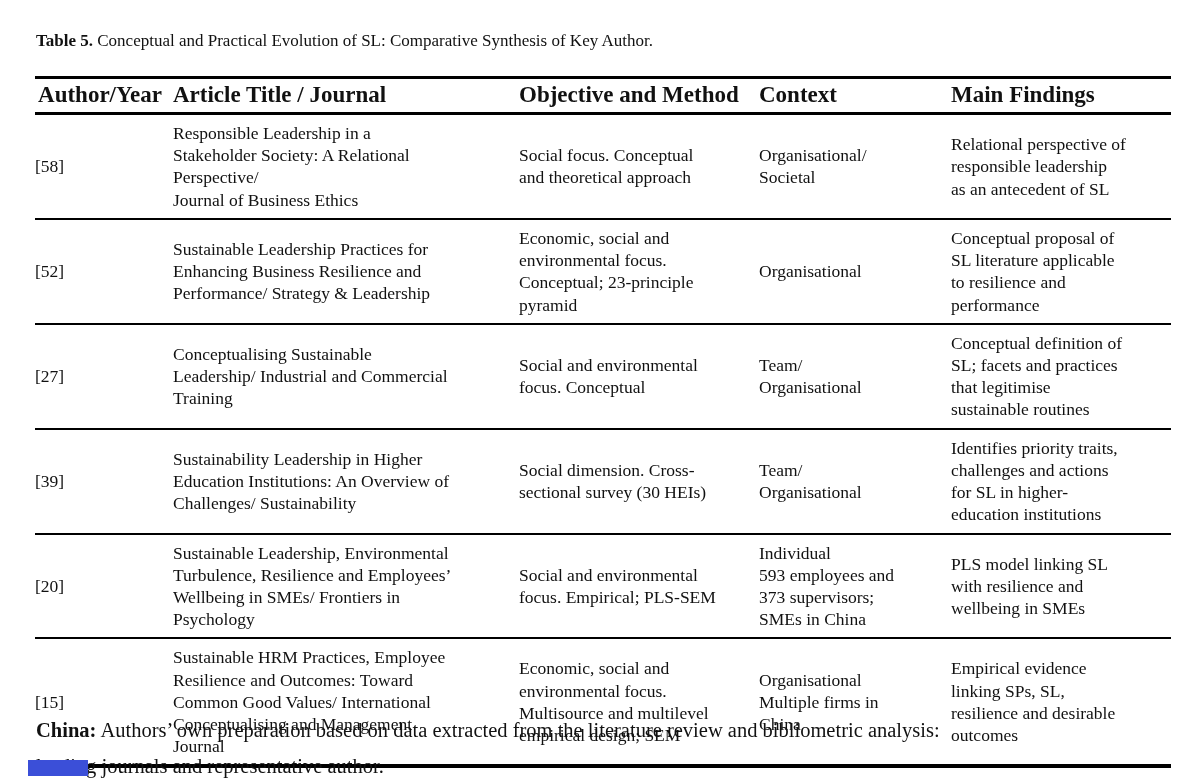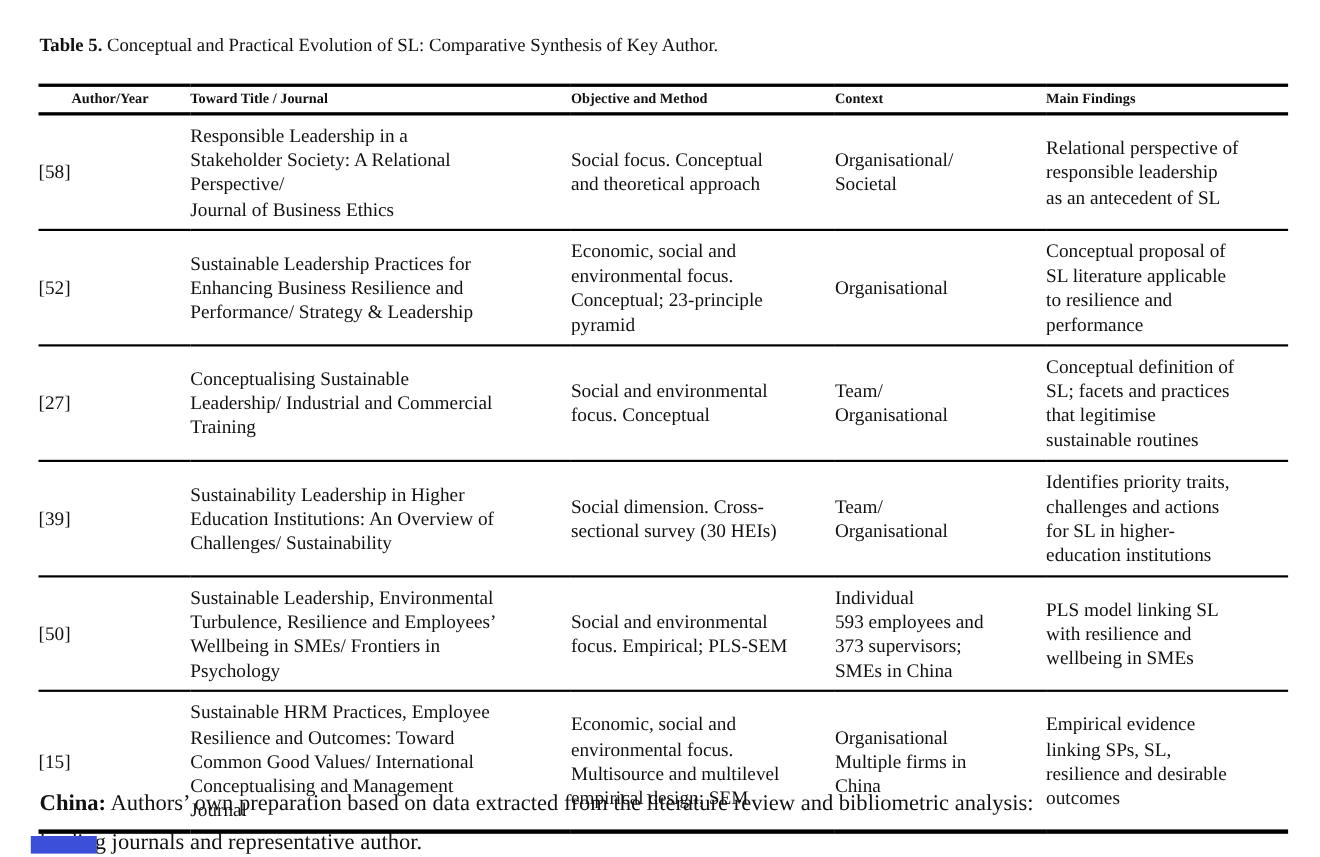--- a/index.html
+++ b/index.html
@@ -31,21 +31,21 @@
     position: absolute;
     left: 35px;
     top: 76px;
     width: 1136px;
     border-collapse: collapse;
     border-top: 3px solid #000000;
     border-bottom: 4px solid #000000;
     table-layout: fixed;
   }
   table.comparative thead th {
-    font-size: 13px;
+    font-size: 23px;
     font-weight: bold;
     text-align: left;
     padding: 3px 8px 4px 0;
     border-bottom: 3px solid #000000;
     white-space: nowrap;
   }
   table.comparative thead th.col-author { text-align: center; padding-left: 0; }
   table.comparative tbody td {
     font-size: 17.5px;
     line-height: 1.27;
@@ -88,21 +88,21 @@
     <colgroup>
         <col style="width: 138px;">
         <col style="width: 346px;">
         <col style="width: 240px;">
         <col style="width: 192px;">
         <col style="width: 220px;">
       </colgroup>
     <thead>
       <tr>
           <th class="col-author">Author/Year</th>
-          <th class="col-article">Toward Title / Journal</th>
+          <th class="col-article">Article Title / Journal</th>
           <th class="col-objective">Objective and Method</th>
           <th class="col-context">Context</th>
           <th class="col-findings">Main Findings</th>
         </tr>
     </thead>
     <tbody>
         <tr>
           <td class="col-author">[58]</td>
           <td class="col-article">Responsible Leadership in a
 Stakeholder Society: A Relational
@@ -153,21 +153,21 @@
           <td class="col-objective">Social dimension. Cross-
 sectional survey (30 HEIs)</td>
           <td class="col-context">Team/
 Organisational</td>
           <td class="col-findings">Identifies priority traits,
 challenges and actions
 for SL in higher-
 education institutions</td>
         </tr>
         <tr>
-          <td class="col-author">[50]</td>
+          <td class="col-author">[20]</td>
           <td class="col-article">Sustainable Leadership, Environmental
 Turbulence, Resilience and Employees’
 Wellbeing in SMEs/ Frontiers in
 Psychology</td>
           <td class="col-objective">Social and environmental
 focus. Empirical; PLS-SEM</td>
           <td class="col-context">Individual
 593 employees and
 373 supervisors;
 SMEs in China</td>

